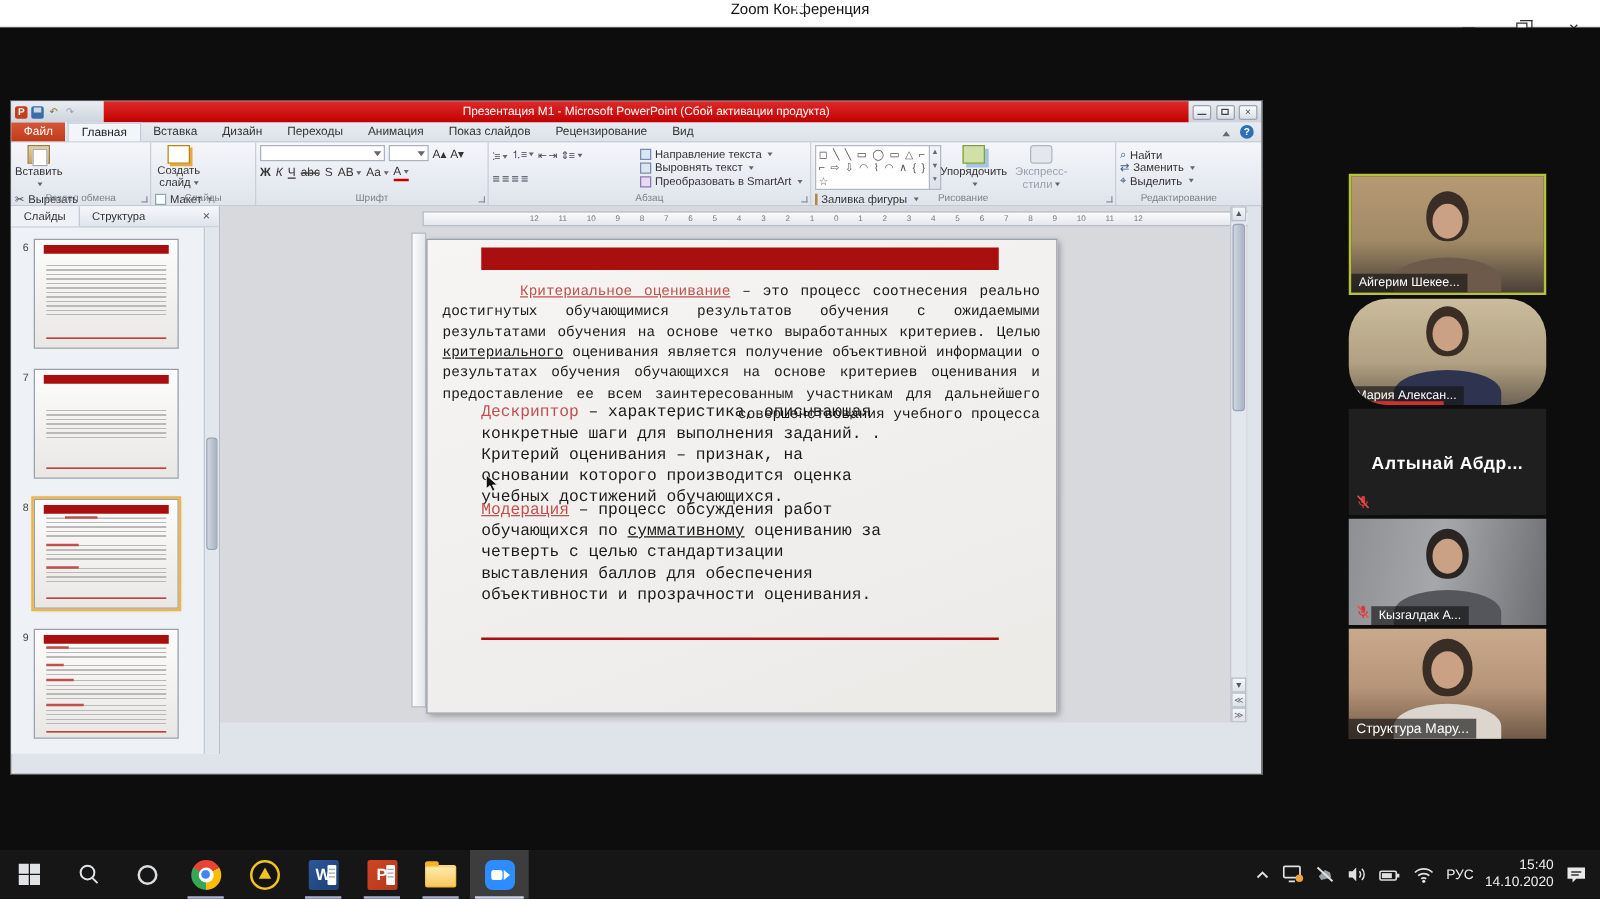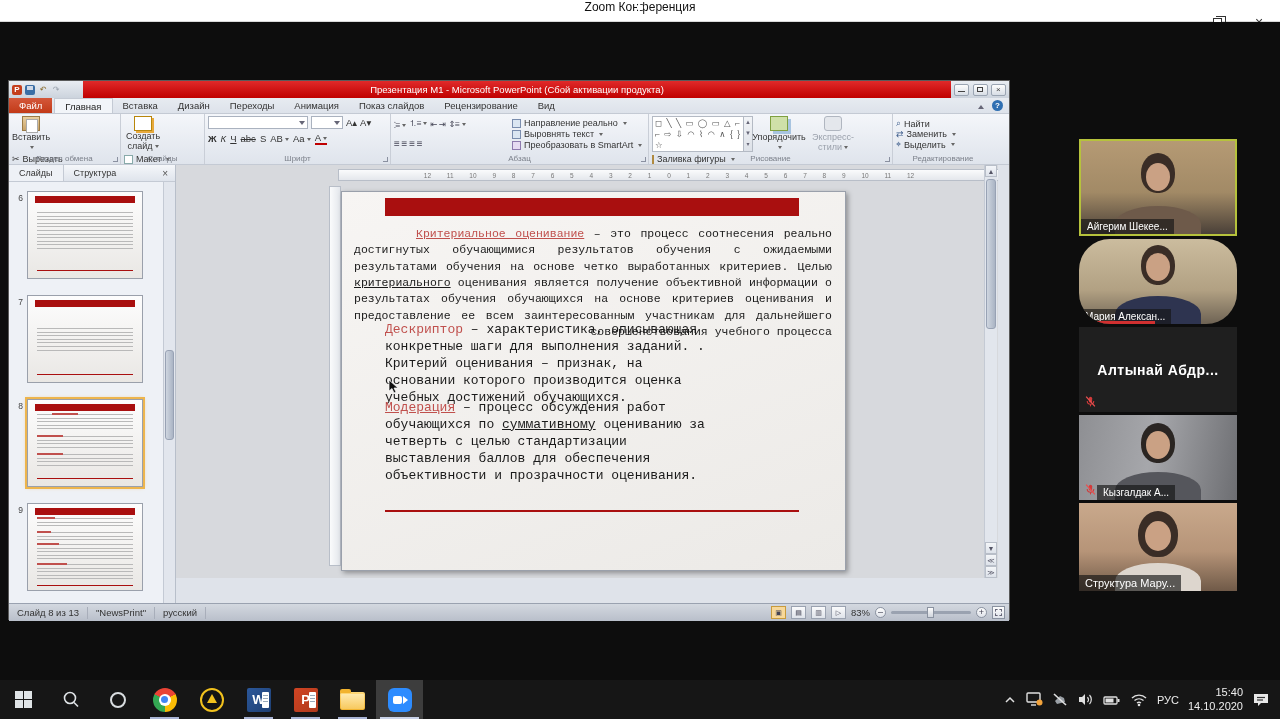--- a/index.html
+++ b/index.html
@@ -303,21 +303,21 @@
             <span>⇤ ⇥</span>
             <span class="dd">⇕≡</span>
           </div>
           <div class="parabtns" style="margin-top:8px;font-size:10px">
             <span>≡ ≡ ≡ ≡</span>
           </div>
         </div>
         <div class="smallcol" style="width:132px">
           <div class="sbtn dd">
               <span class="mini" style="background:#dbe6f2;border:1px solid #7a8dae"></span>
-              <span>Направление реально</span>
+              <span>Направление текста</span>
             </div>
           <div class="sbtn dd">
               <span class="mini" style="background:#dbe6f2;border:1px solid #7a8dae"></span>
               <span>Выровнять текст</span>
             </div>
           <div class="sbtn dd">
               <span class="mini" style="background:#e6dbf2;border:1px solid #8d7aae"></span>
               <span>Преобразовать в SmartArt</span>
             </div>
         </div>
@@ -457,38 +457,20 @@
         <div class="sthumb"></div>
         <div id="slide-nav">
           <div class="sarrow">▼</div>
           <div class="sarrow">≪</div>
           <div class="sarrow">≫</div>
         </div>
       </div>
     </div>
 
 
-    <div id="ppt-status">
-      <div class="st-item">Слайд 8 из 13</div>
-      <div class="st-item">"NewsPrint"</div>
-      <div class="st-item">русский</div>
-      <div id="st-right">
-        <div class="viewbtn active">▣</div>
-        <div class="viewbtn">▤</div>
-        <div class="viewbtn">▥</div>
-        <div class="viewbtn">▷</div>
-        <span>83%</span>
-        <div class="zbtn">–</div>
-        <div id="zoom-slider">
-            <div id="zoom-thumb"></div>
-          </div>
-        <div class="zbtn">+</div>
-        <div id="fit-icon"></div>
-      </div>
-    </div>
   </div>
 
   <div id="participants">
 
     <div class="tile" id="tile-1">
       <div class="ph-head" style="top:12px"></div>
       <div class="ph-face" style="top:22px"></div>
       <div class="ph-body" style="bottom:-8px;background:#6e5a4a"></div>
       <div class="name">Айгерим Шекее...</div>
     </div>

